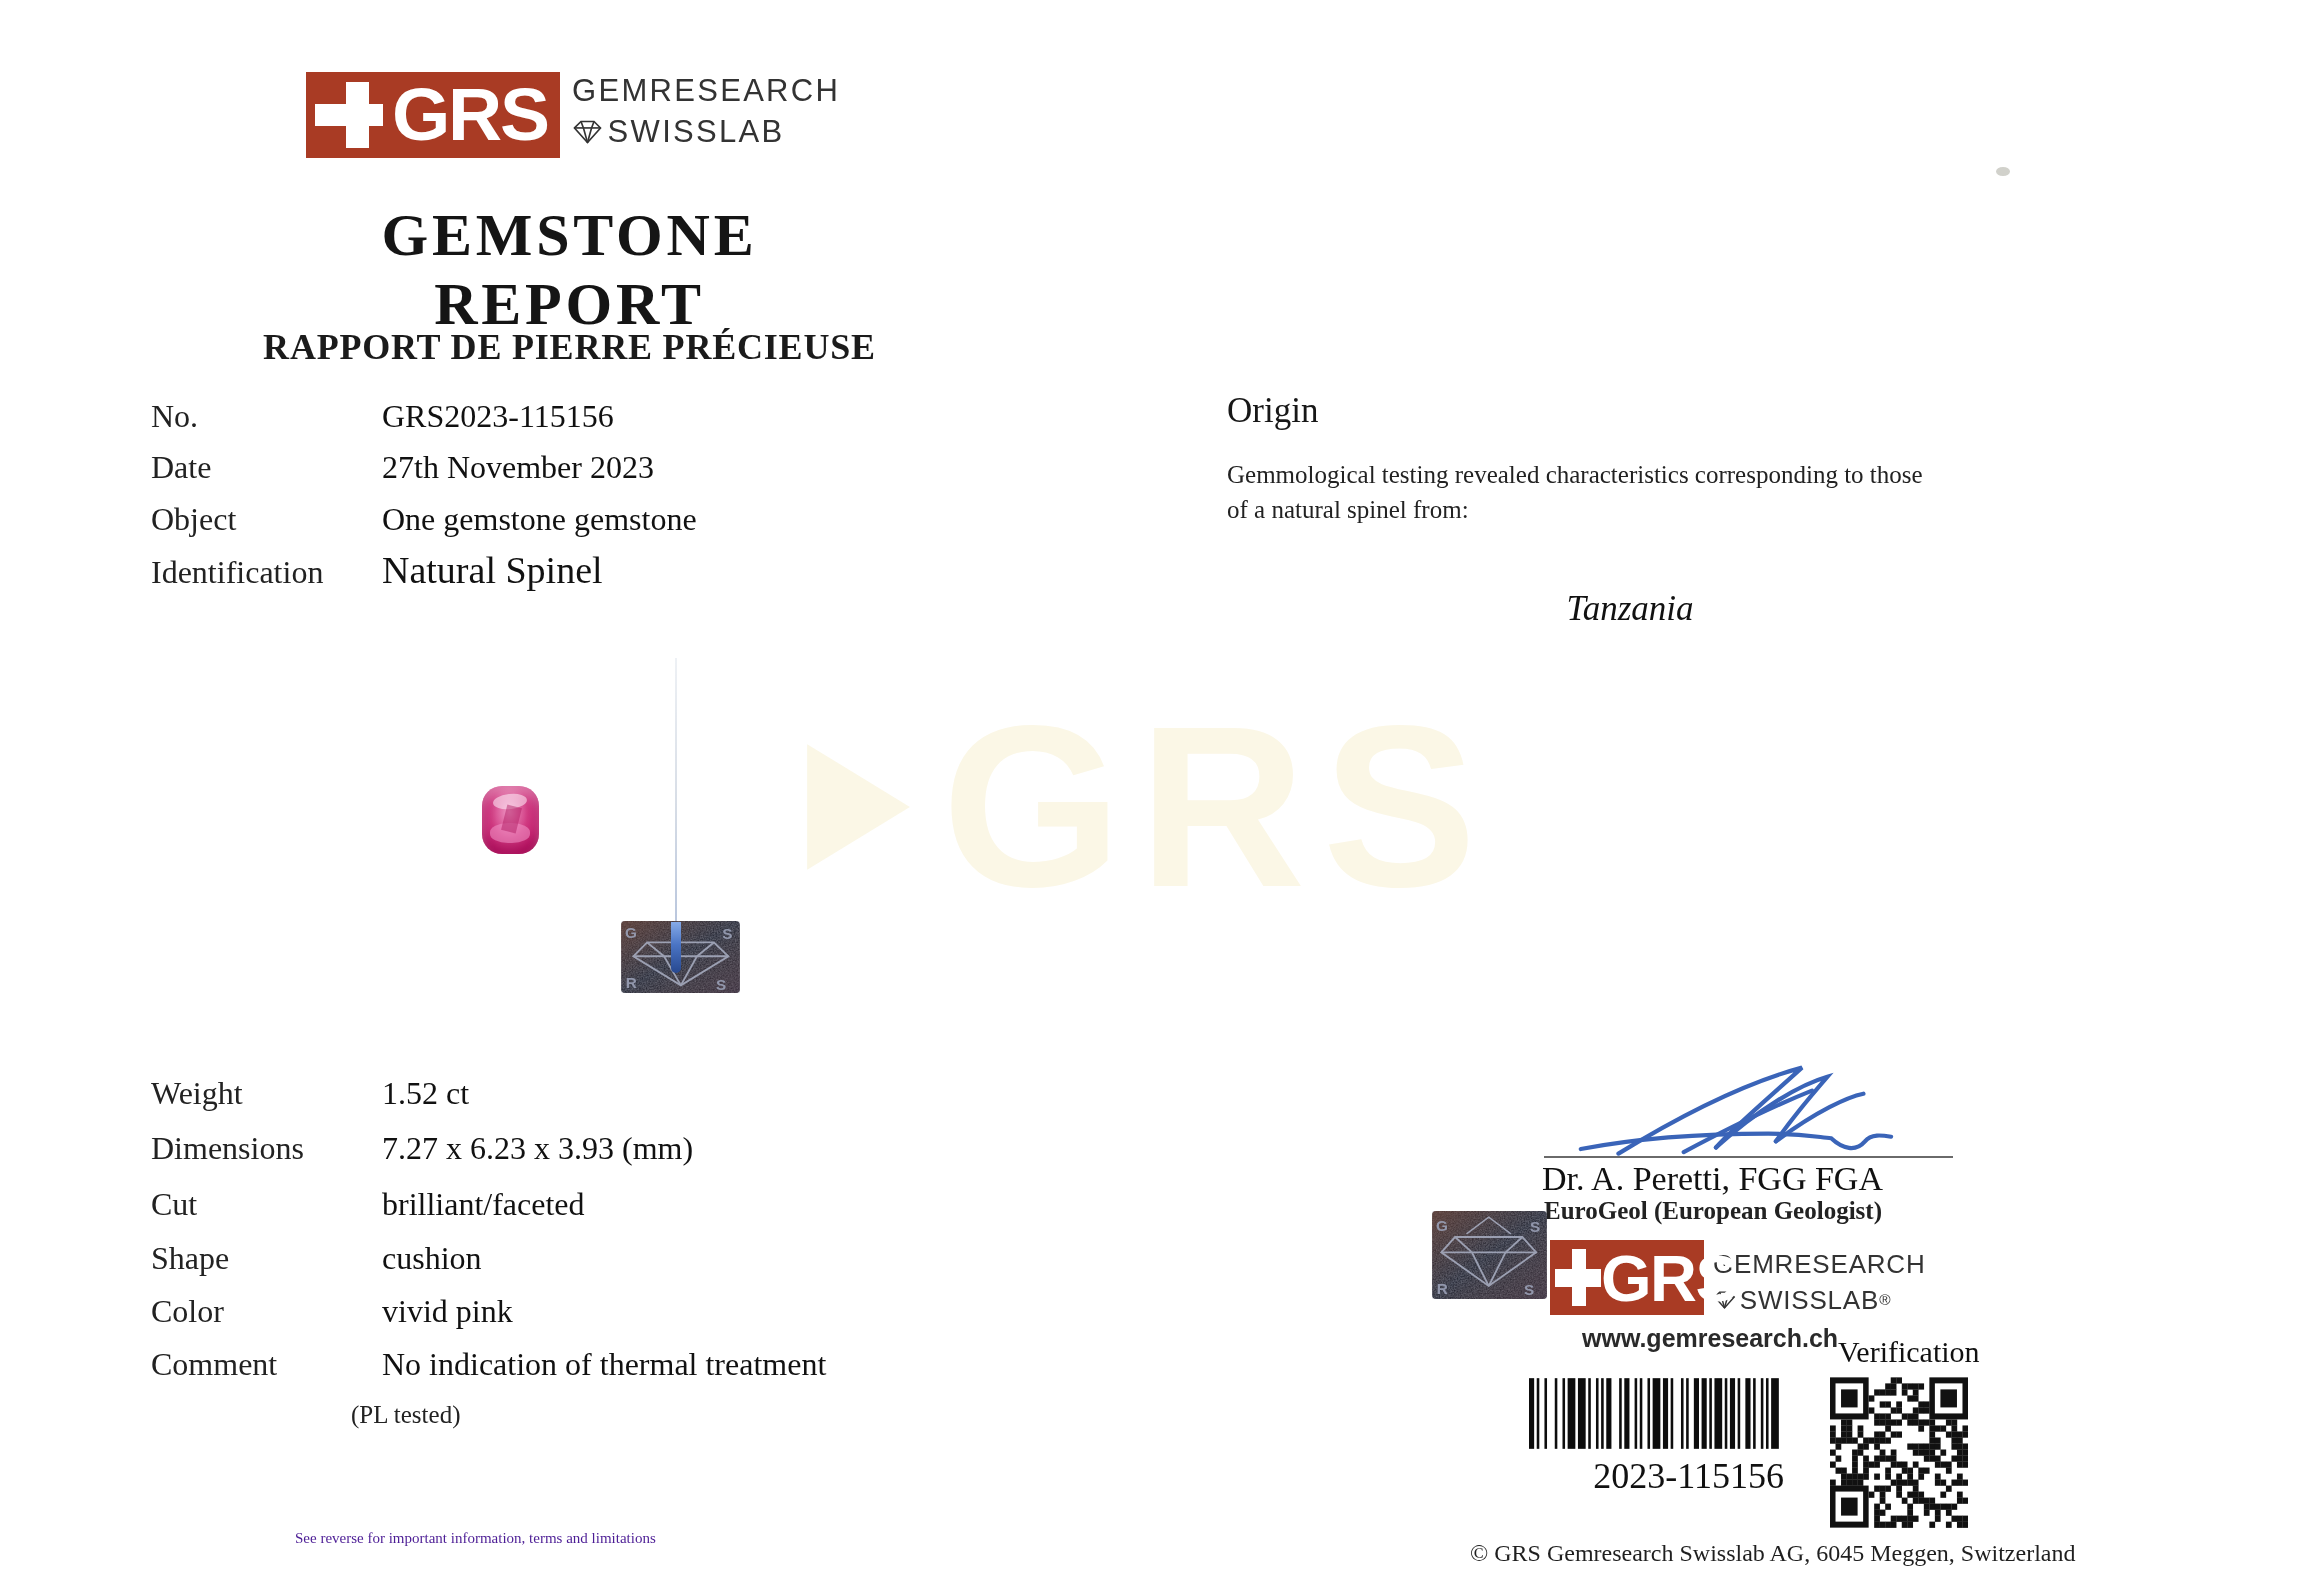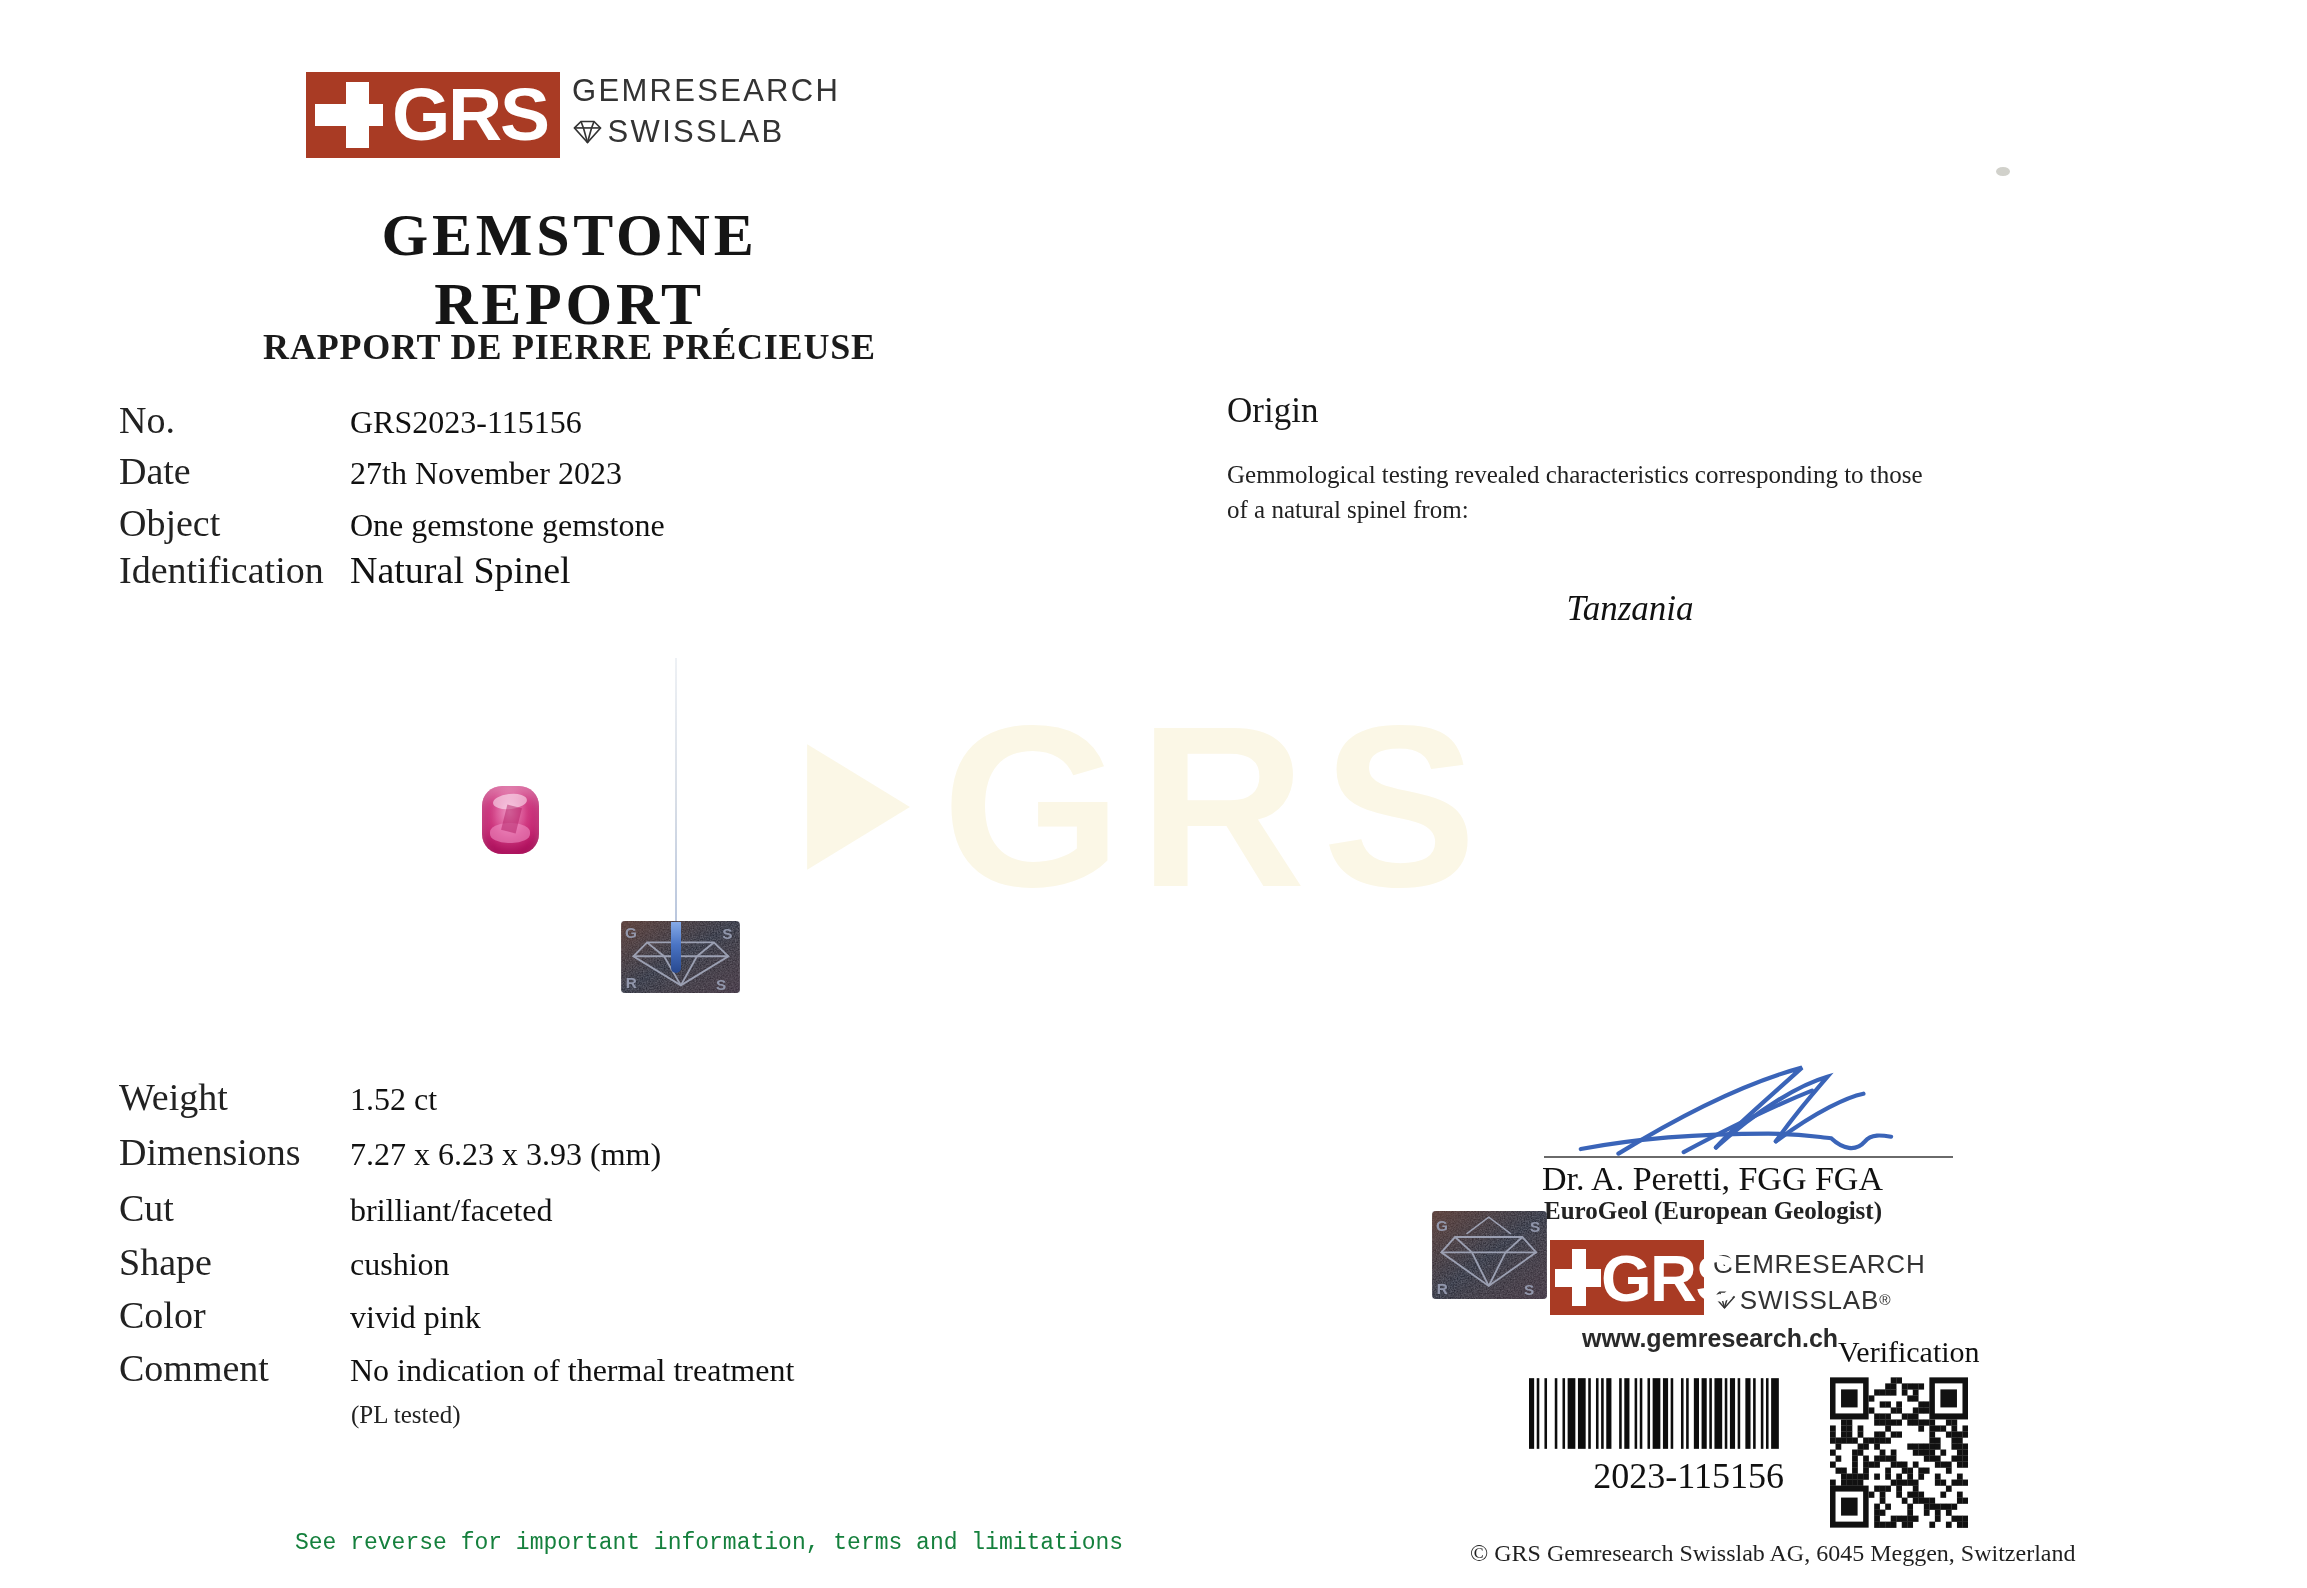--- a/index.html
+++ b/index.html
@@ -26,21 +26,21 @@
   #logo-top-words svg{margin-right:4.6px;}
 
   
   #title-block{left:254px;top:0;width:631px;text-align:center;}
   #main-title{position:absolute;left:0;top:201px;width:100%;font-size:60px;font-weight:bold;letter-spacing:3.8px;color:#151515;}
   #sub-de{position:absolute;left:0;top:283px;width:100%;font-size:36px;font-weight:bold;letter-spacing:1.5px;color:#1b1b1b;}
   #sub-fr{position:absolute;left:0;top:326px;width:100%;font-size:36px;font-weight:bold;letter-spacing:0.8px;color:#1b1b1b;}
 
   
   .kv{position:absolute;left:119px;white-space:nowrap;}
-  .kv .kv-label{display:inline-block;width:231px;font-size:38px;color:#222;vertical-align:baseline;}
+  .kv .kv-label{display:inline-block;width:231px;font-size:32px;color:#222;vertical-align:baseline;margin-left:32px;}
   .kv .kv-value{font-size:32px;color:#111;vertical-align:baseline;}
   .kv .kv-value.big{font-size:38px;}
 
   
   #origin-heading{left:1227px;top:391px;font-size:35px;color:#171717;}
   .origin-line{left:1227px;font-size:25px;color:#222;}
   #origin-value{left:1230px;top:589px;width:800px;text-align:center;font-size:35px;color:#111;font-style:italic;}
 
   
   #gem{left:482px;top:786px;width:57px;height:68px;border-radius:20px;
@@ -82,21 +82,21 @@
   #logo-small-words sup{font-size:15.4px;}
 
   #website{left:1550px;top:1324px;font-family:"Liberation Sans", sans-serif;font-weight:bold;
        font-size:25px;color:#2a2a2a;margin-left:32px;}
   #verification{left:1838px;top:1335px;font-size:30px;color:#111;}
 
   #barcode{left:1529px;top:1378px;z-index:2;}
   #barcode-number{left:1529px;top:1455px;width:255px;text-align:right;font-size:36px;color:#111;}
   #qr{left:1830px;top:1377px;z-index:2;}
 
-  #footer-left{left:295px;top:1530px;font-size:23px;color:#15803d;font-family:Liberation Mono, monospace;}
+  #footer-left{left:295px;top:1530px;font-size:15px;color:#4c1d95;}
   #footer-right{left:1470px;top:1540px;font-size:24px;color:#1f1f1f;}
 
   #smudge{left:1996px;top:167px;width:14px;height:9.2px;border-radius:50%;background:#b9b9af;opacity:.65;}
 </style>
 </head>
 <body>
 
 <div class="abs" id="watermark">
   <svg width="115" height="138" viewBox="0 0 150 180">
     <polygon points="8,8 142,90 8,172" fill="#fbf7e6"></polygon>

